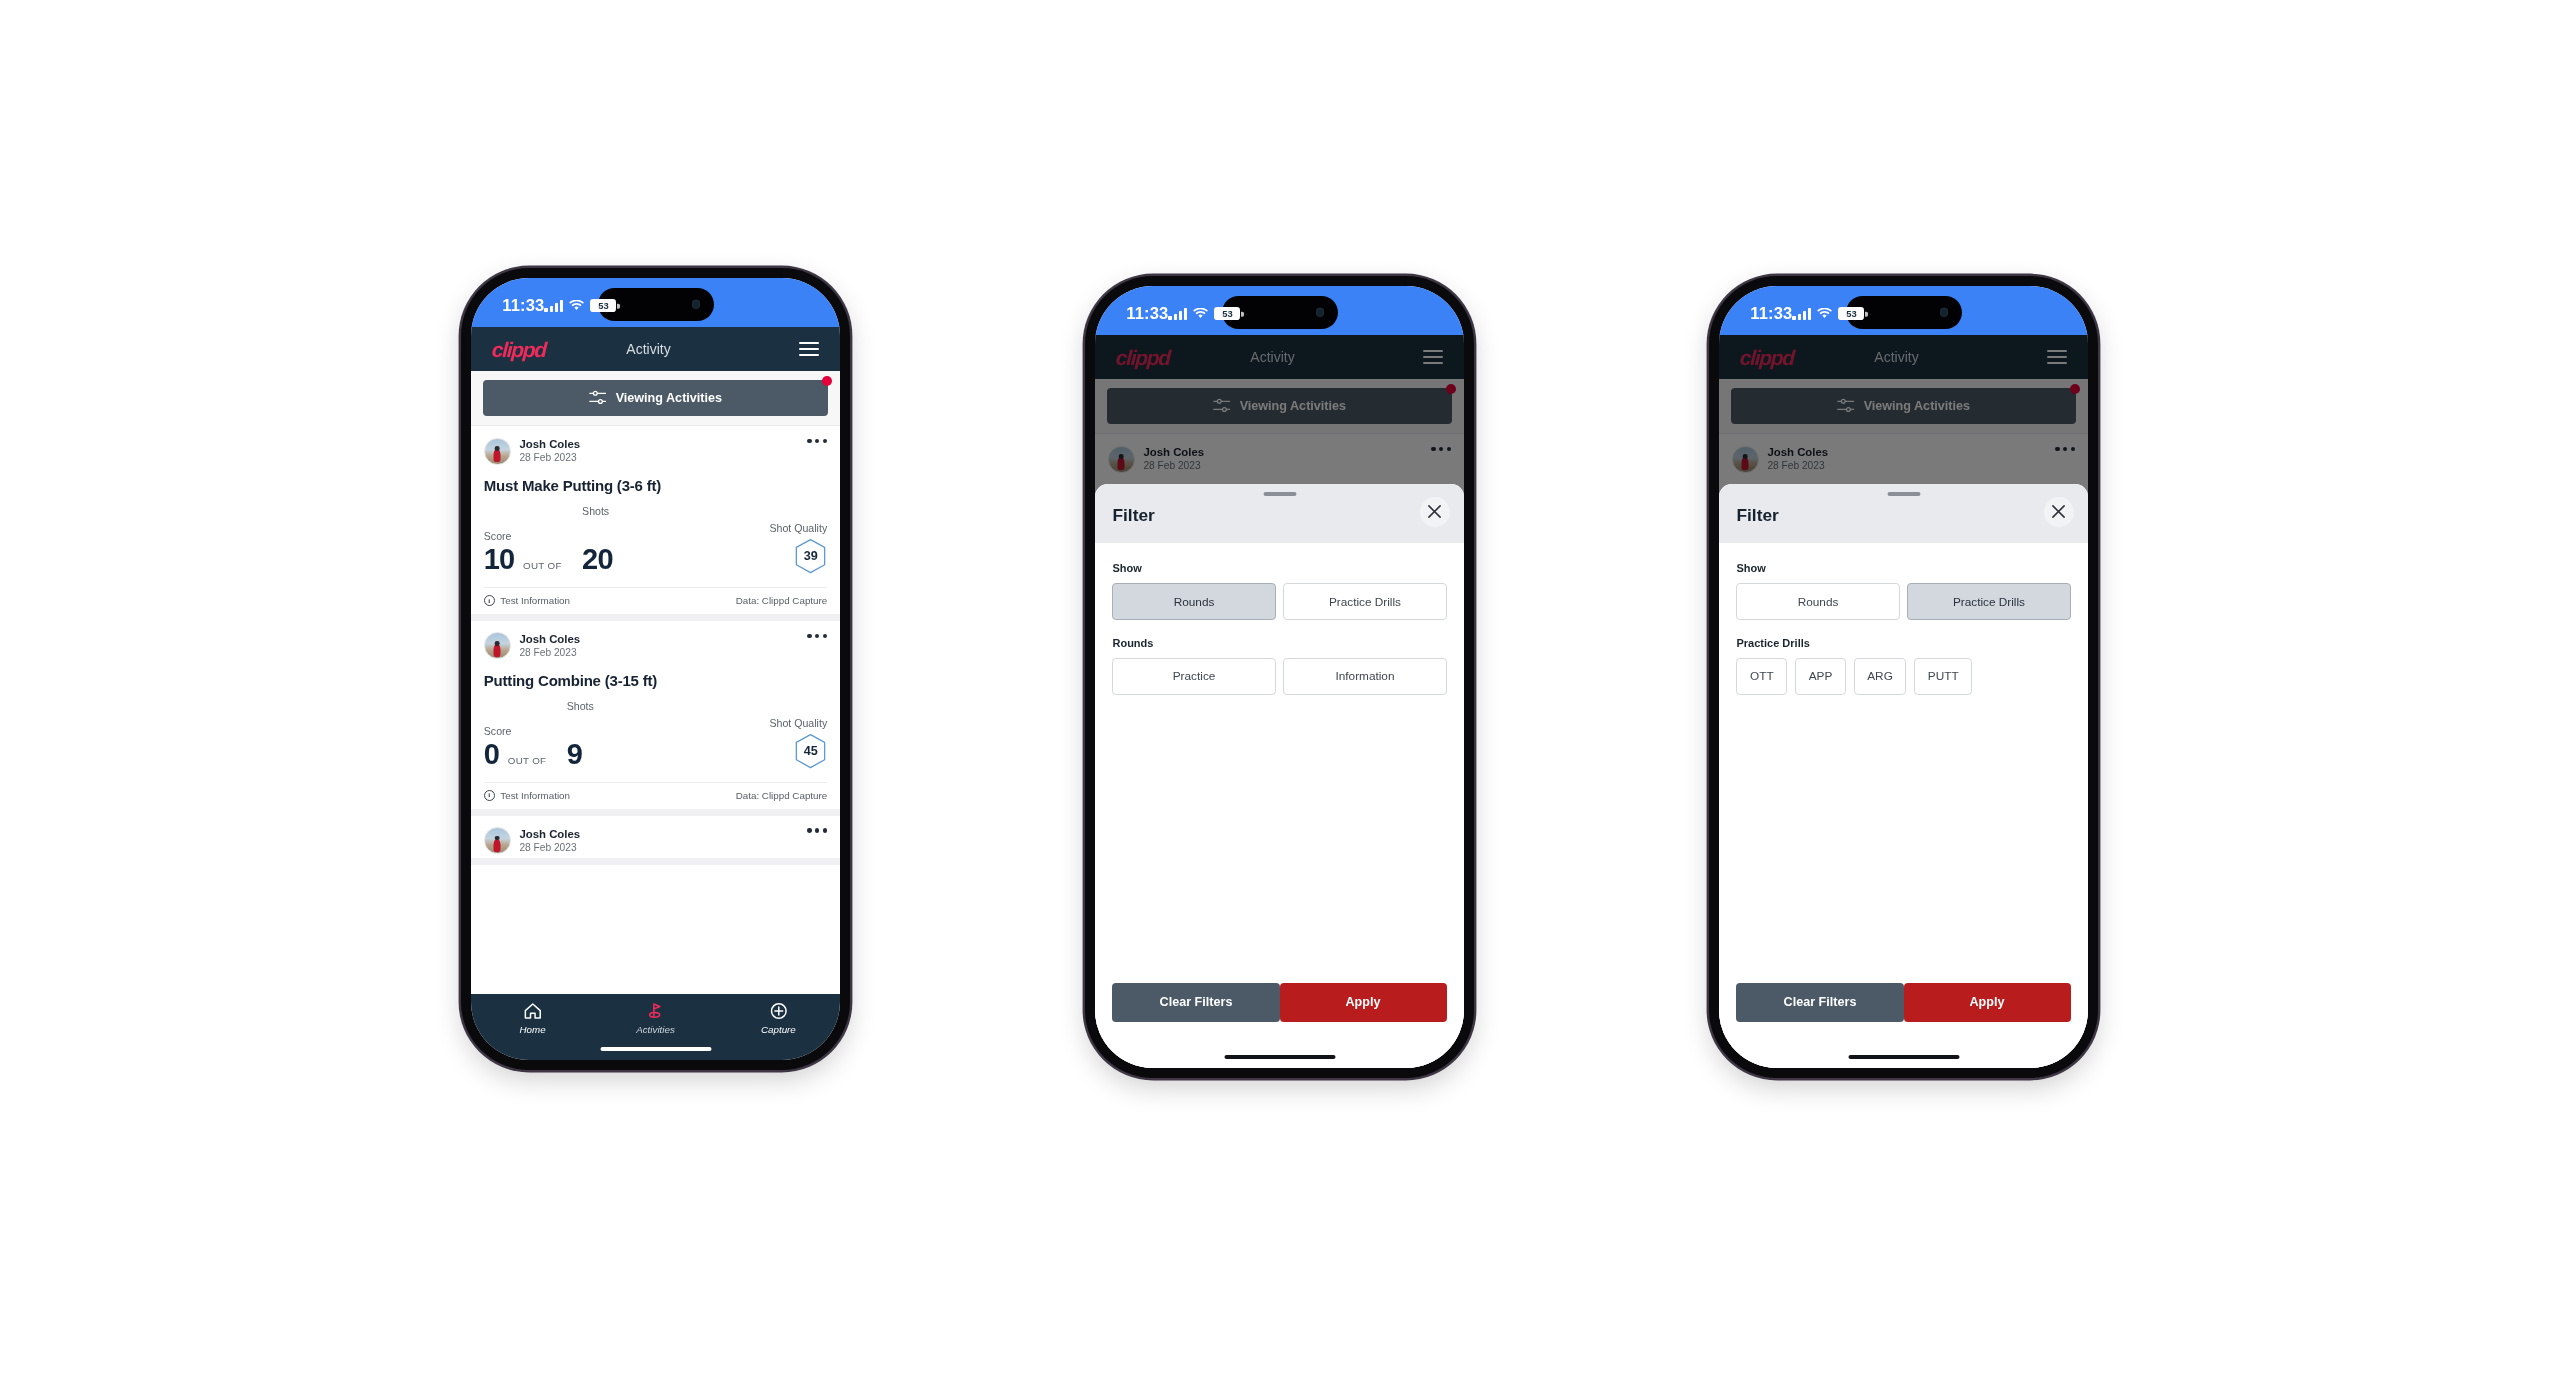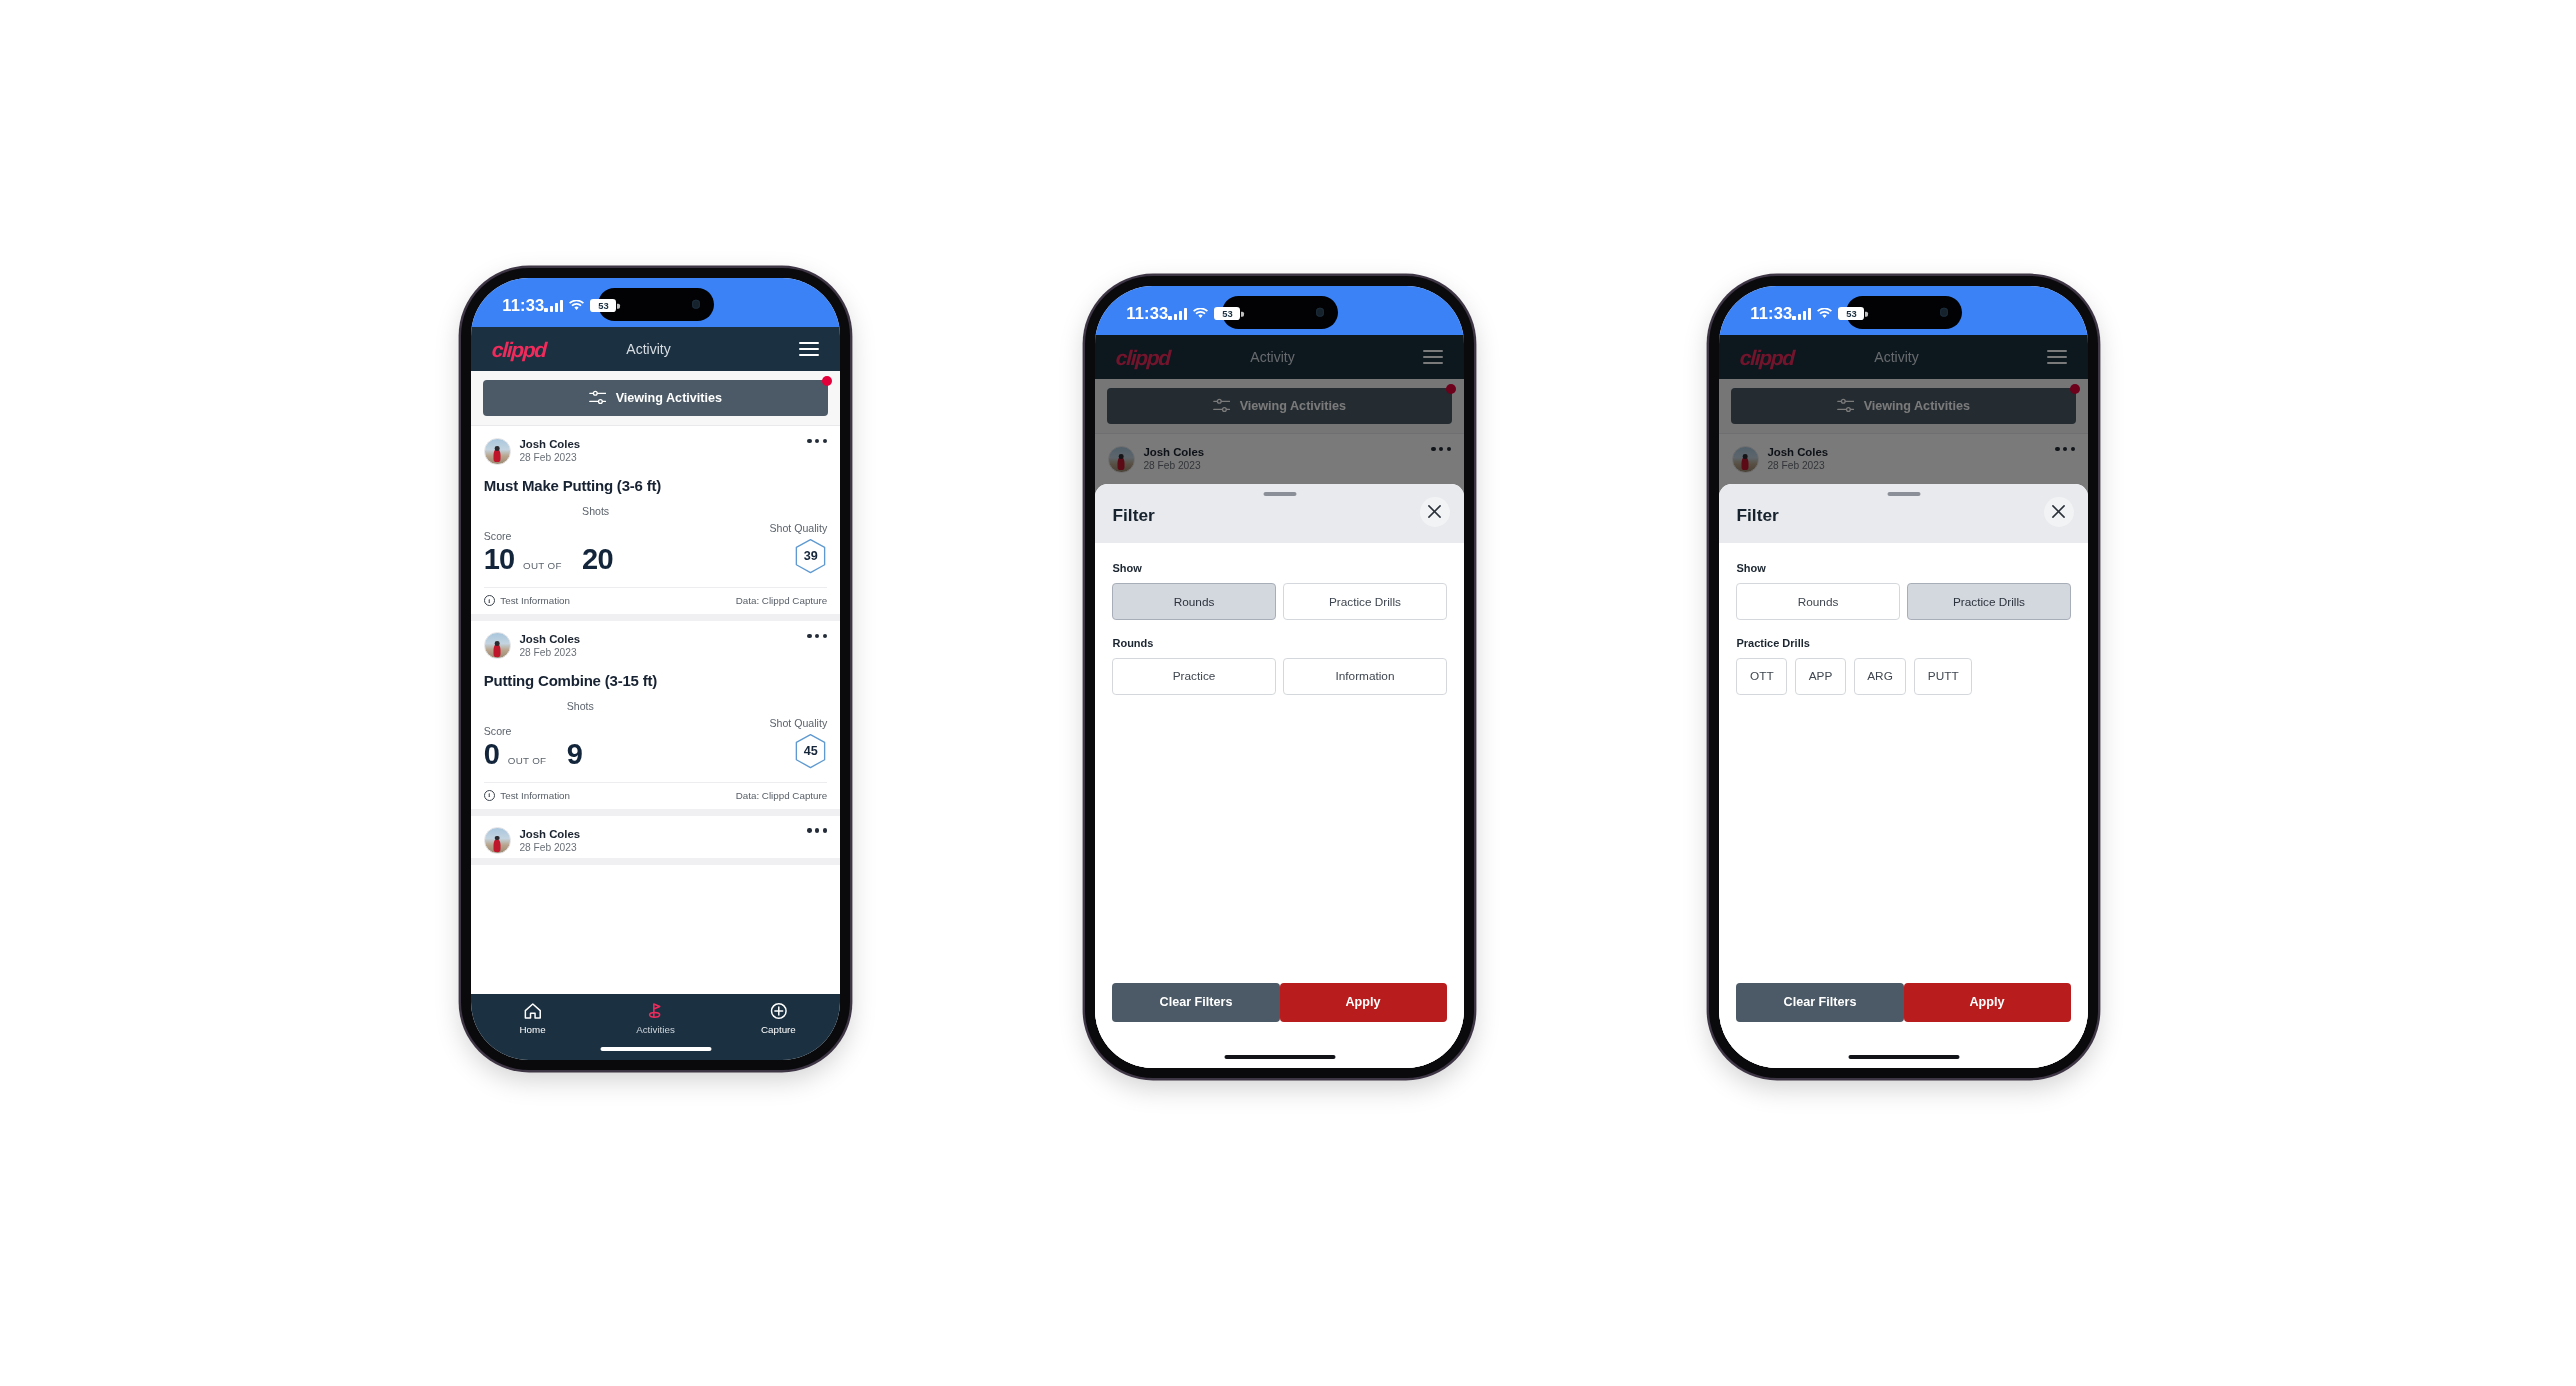--- a/index.html
+++ b/index.html
@@ -290,20 +290,21 @@
     align-items: flex-start;
     padding-top: 8.6px;
   }
   .navitem {
     flex: 1;
     display: flex;
     flex-direction: column;
     align-items: center;
     gap: 3.9px;
     color: #ffffff;
+    font-style: italic;
   }
   .navitem.active { color: #ef2b5c; }
   .navitem .nav-lbl { font-size: 9.8px; }
   .navitem.active .nav-lbl { color: #cfd6dd; text-align: center; }
   .home-bar {
     position: absolute;
     left: 50%; transform: translateX(-50%);
     bottom: 8.6px;
     width: 111px; height: 4.7px;
     border-radius: 3.1px;

